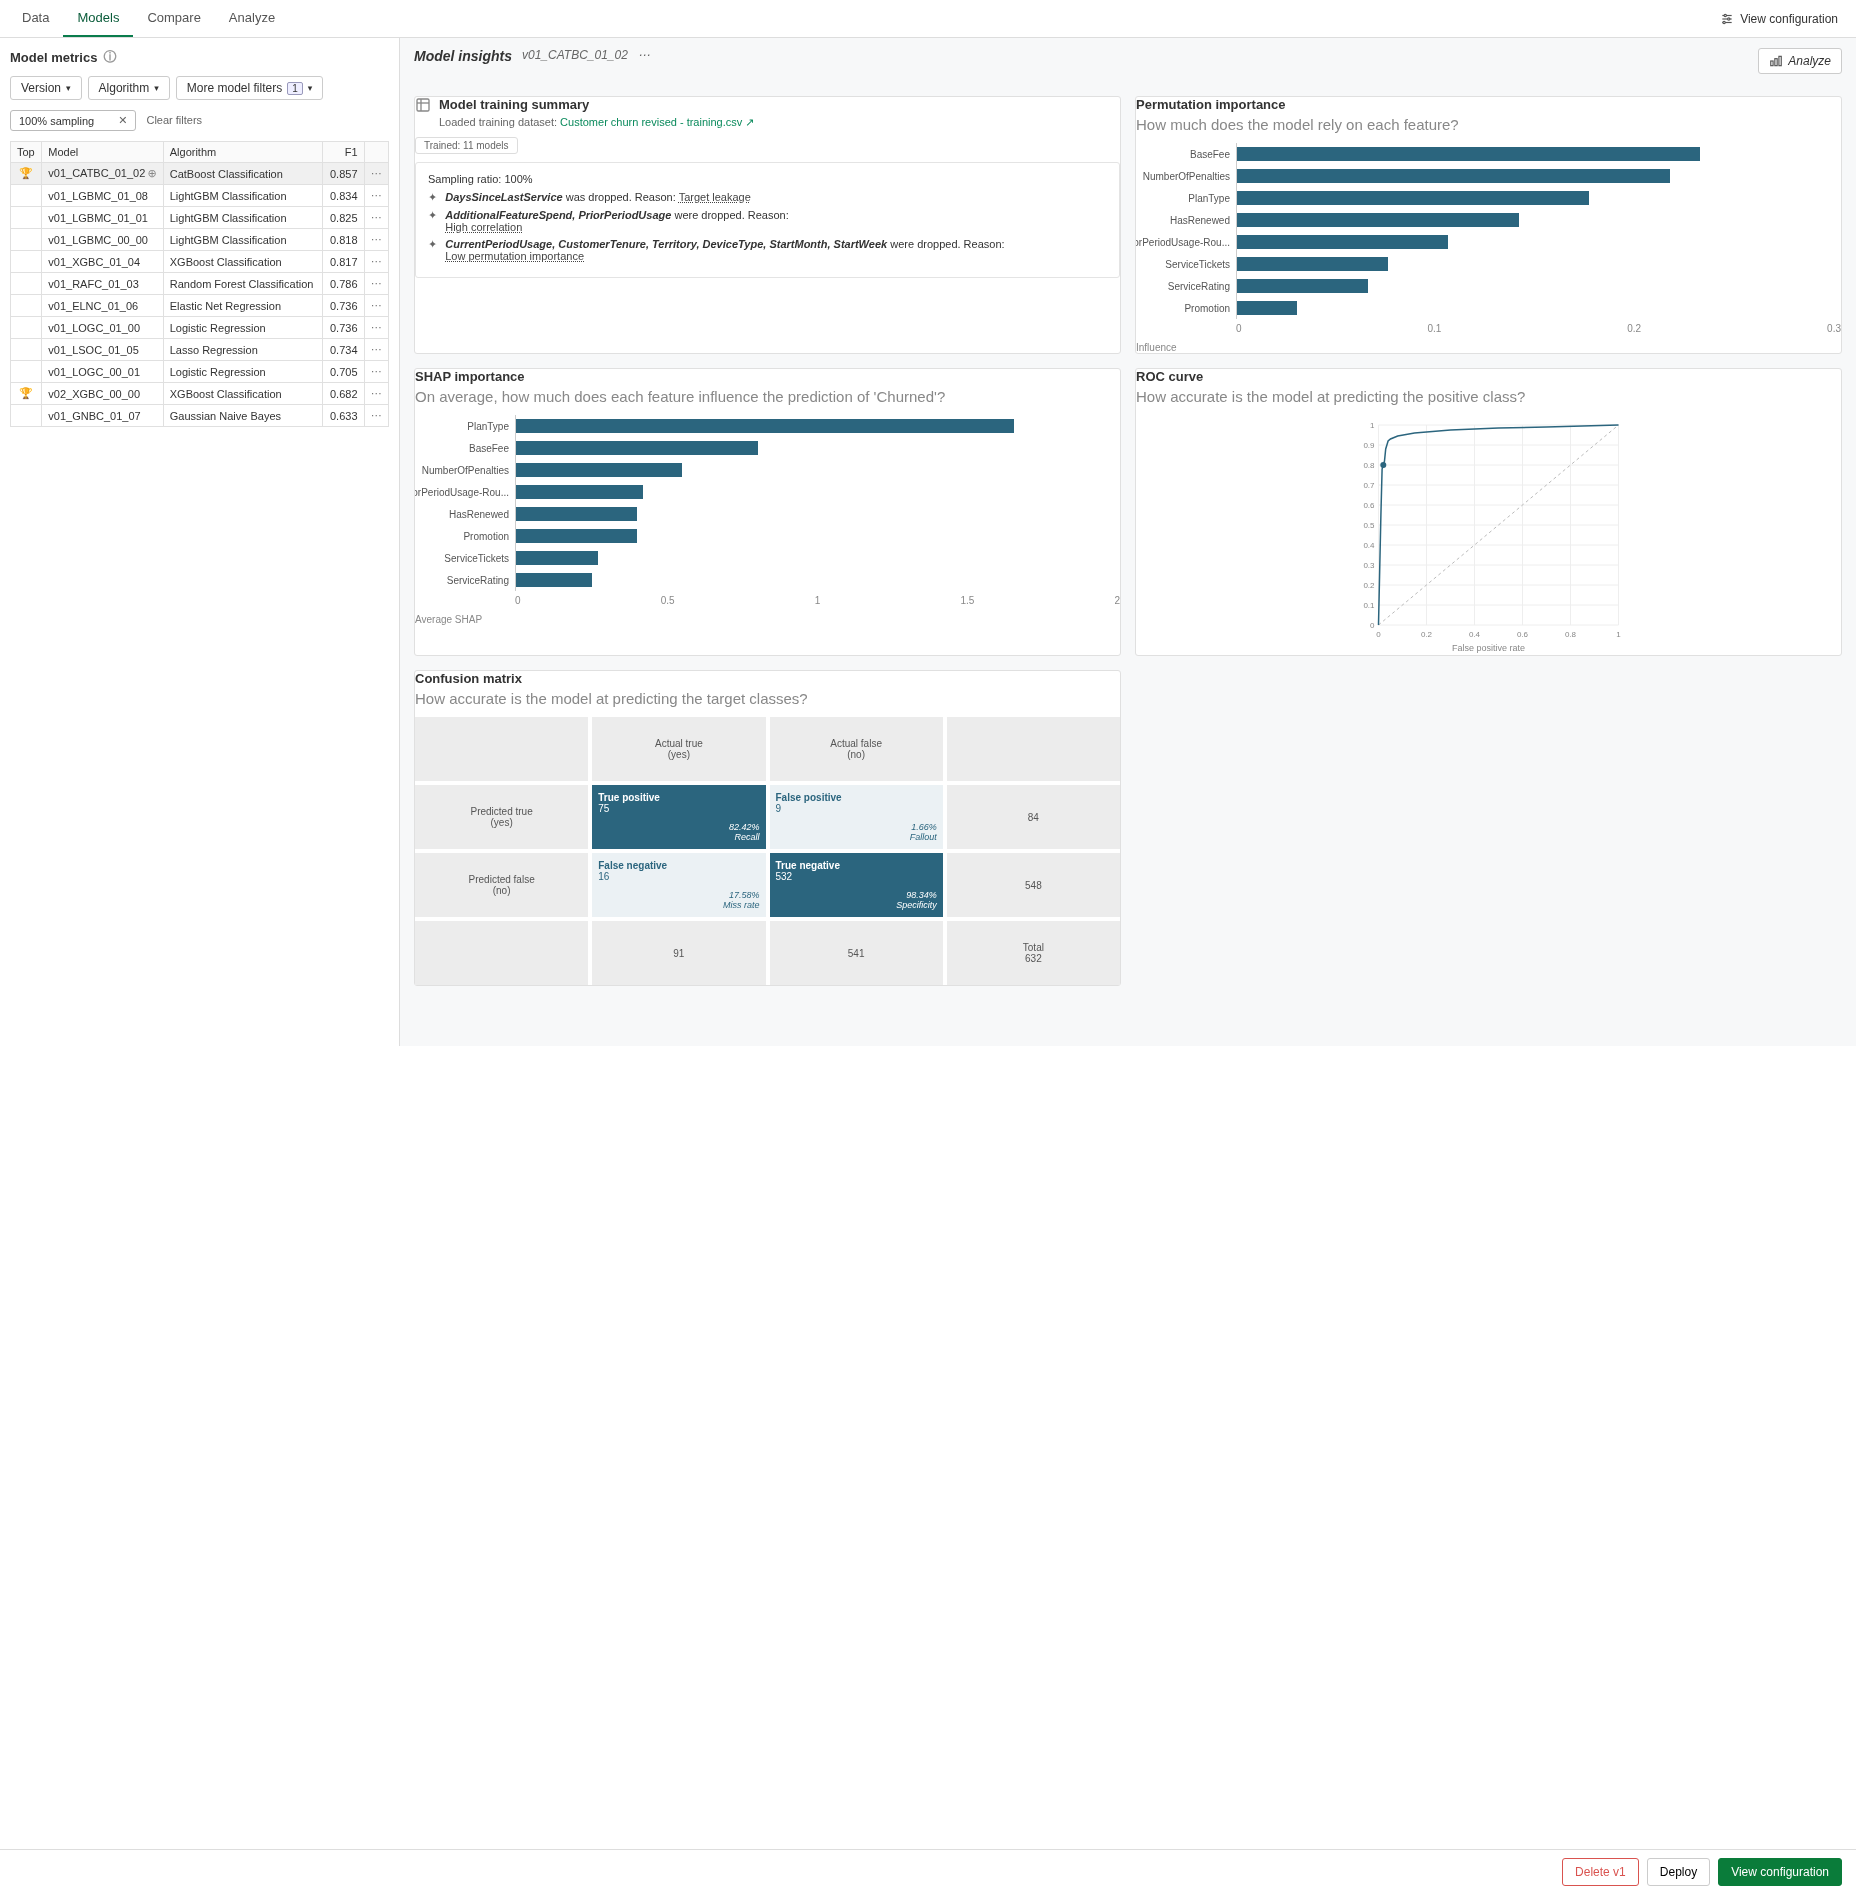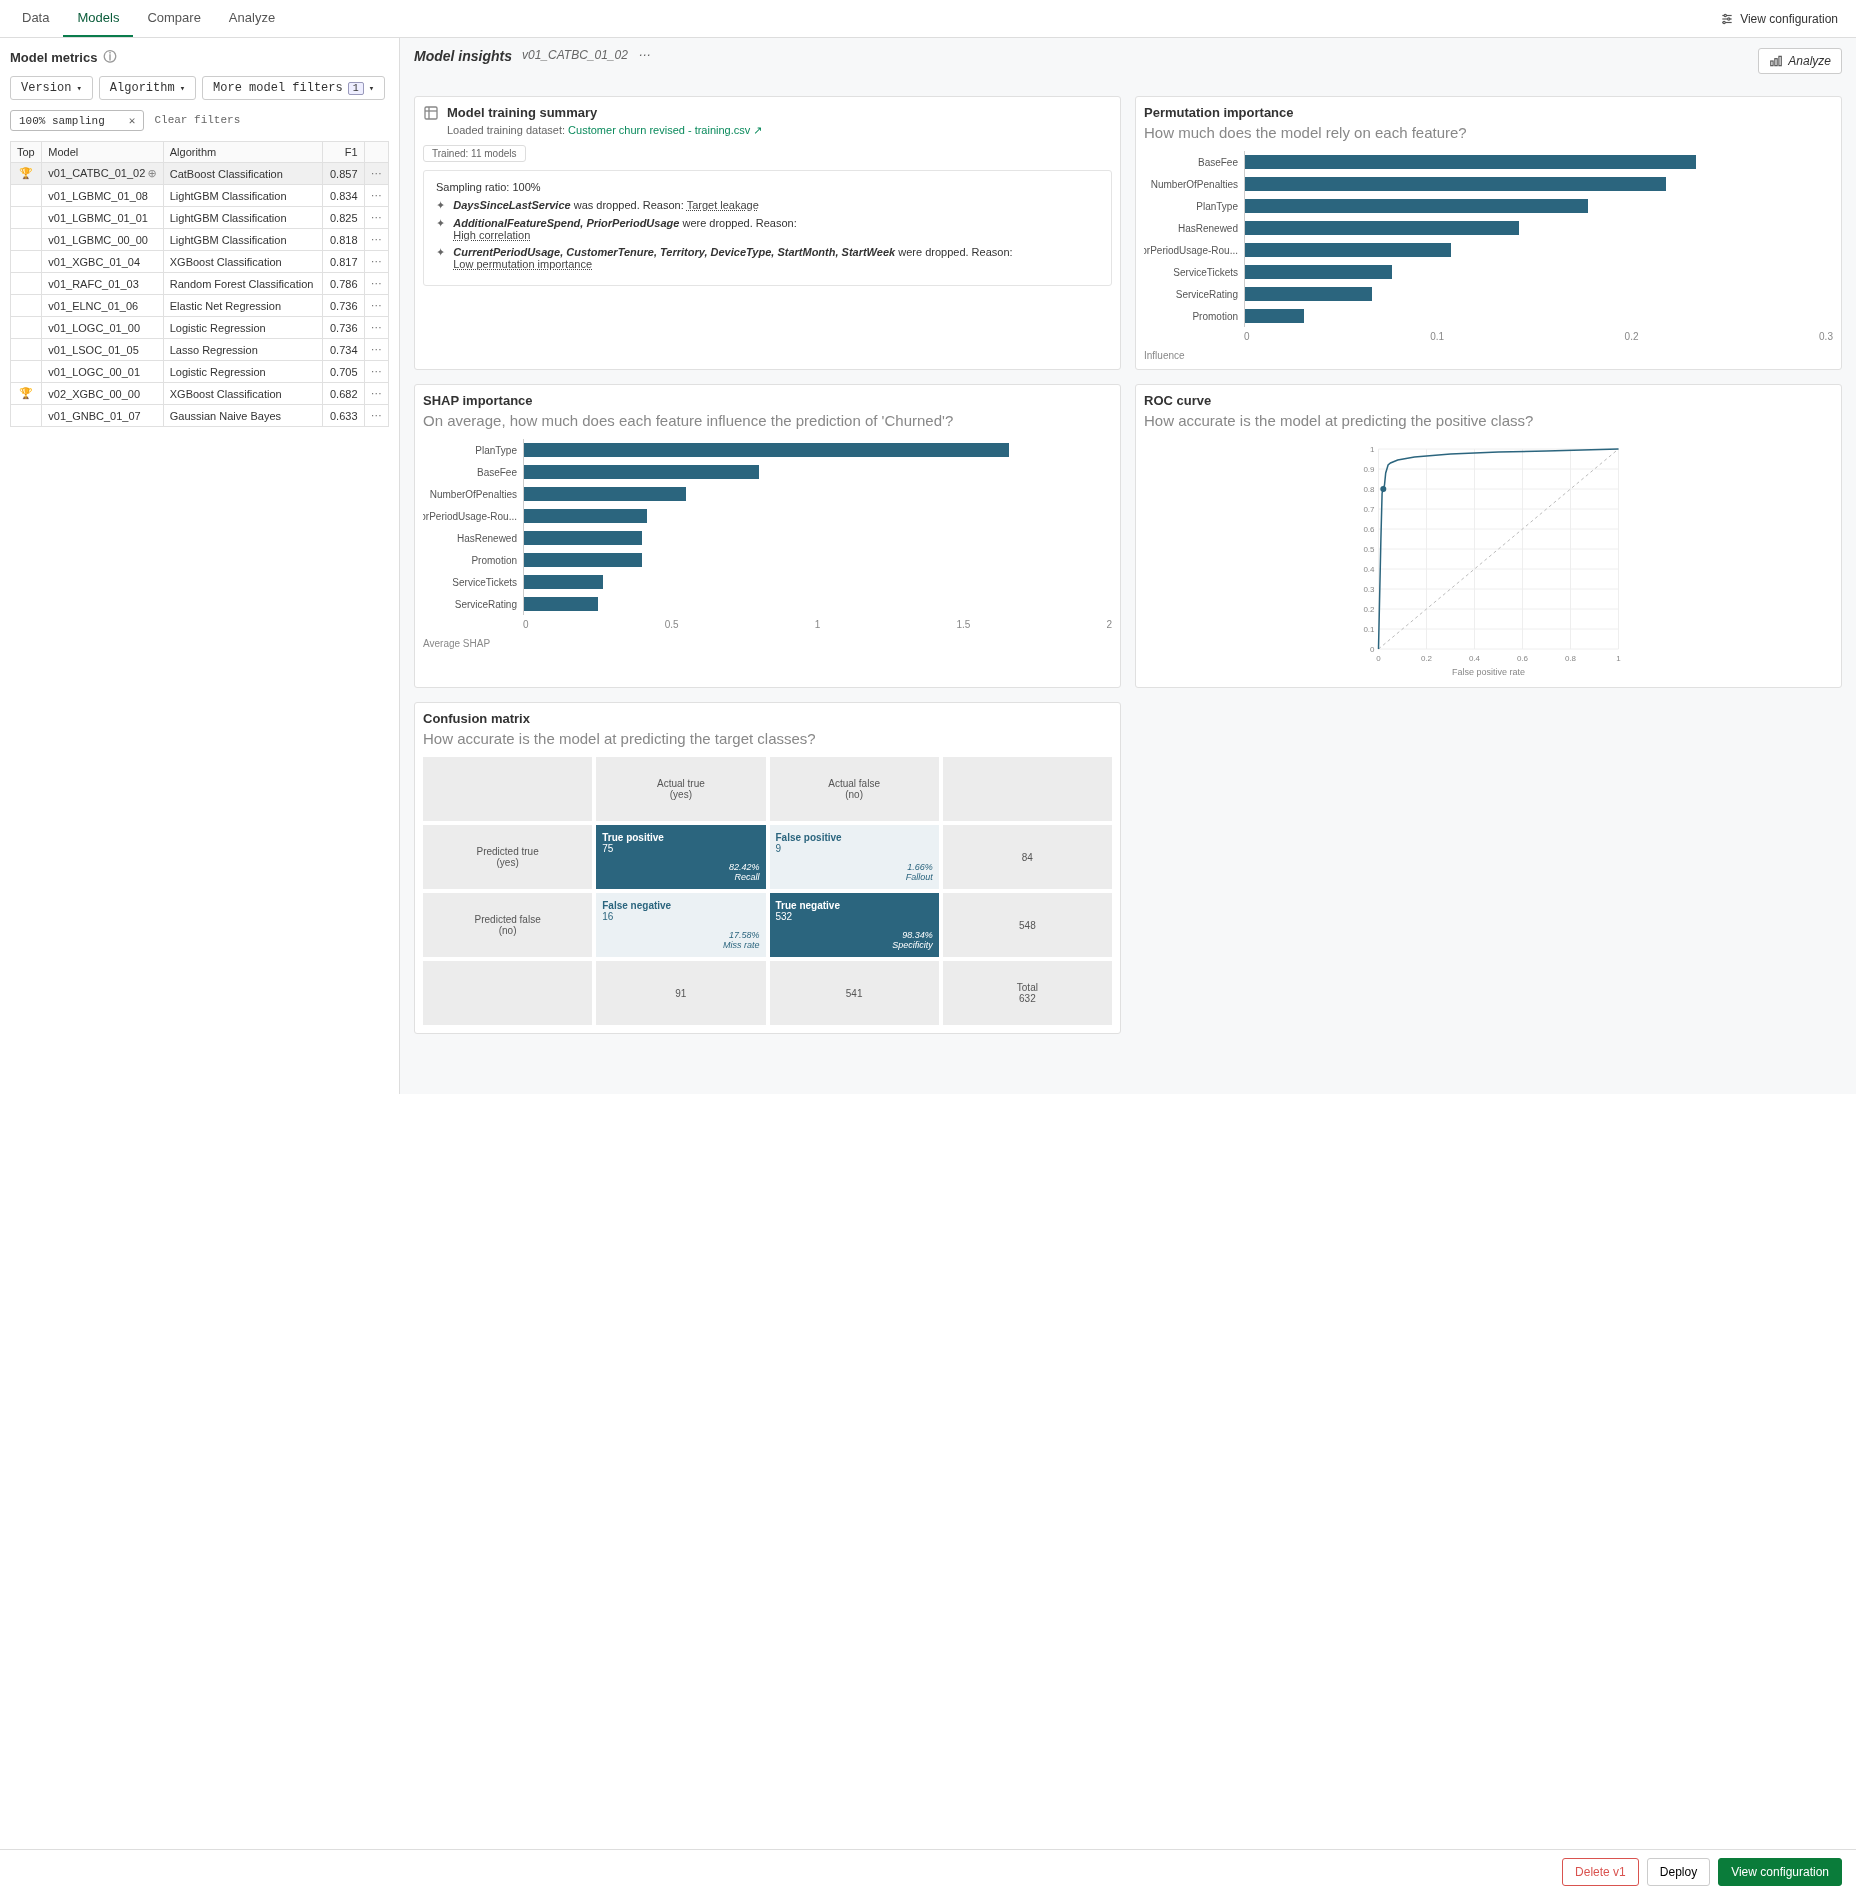--- a/index.html
+++ b/index.html
@@ -5,39 +5,39 @@
 * { box-sizing: border-box; margin: 0; padding: 0; }
 body { font-family: -apple-system, BlinkMacSystemFont, "Segoe UI", sans-serif; font-size: 12px; color: #333; background: #fff; }
 .tabs { display: flex; border-bottom: 1px solid #ddd; background: #fff; padding: 0 8px; align-items: center; }
 .tab { padding: 10px 14px; cursor: pointer; font-size: 13px; color: #555; border-bottom: 2px solid transparent; }
 .tab.active { color: #0a5c3a; border-bottom-color: #0a7c4c; font-weight: 500; }
 .tabs-right { margin-left: auto; display: flex; align-items: center; gap: 6px; padding-right: 10px; font-size: 12px; cursor: pointer; }
 .main { display: flex; }
 .left-panel { width: 400px; border-right: 1px solid #ddd; padding: 10px; }
 .right-panel { flex: 1; padding: 10px 14px 60px; background: #f7f8f9; }
 .section-title { font-size: 13px; font-weight: 600; display: flex; align-items: center; gap: 6px; margin-bottom: 10px; }
-.filter-row { display: flex; gap: 6px; margin-bottom: 10px; flex-wrap: wrap; font-family: Liberation Mono, monospace; }
+.filter-row { display: flex; gap: 6px; margin-bottom: 10px; flex-wrap: wrap; }
 .filter-btn { border: 1px solid #ccc; border-radius: 3px; padding: 4px 10px; font-size: 12px; display: flex; align-items: center; gap: 5px; cursor: pointer; background: #fff; }
 .filter-btn .chev { font-size: 9px; }
 .badge { background: #eef; border: 1px solid #99b; padding: 0 4px; border-radius: 2px; font-size: 10px; }
 .chip { border: 1px solid #bbb; border-radius: 3px; padding: 3px 8px; font-size: 11px; display: flex; align-items: center; gap: 24px; }
 .chip .x { cursor: pointer; color: #666; }
 .clear-link { font-size: 11px; color: #666; cursor: pointer; padding: 4px; }
 table.models { width: 100%; border-collapse: collapse; font-size: 11px; }
 table.models th, table.models td { border: 1px solid #e0e0e0; padding: 4px 6px; text-align: left; }
 table.models th { background: #fafafa; font-weight: 500; }
 table.models td.num { text-align: right; }
 table.models td.actions { text-align: center; cursor: pointer; color: #777; }
 tr.selected { background: #f0f0f0; }
 .trophy { color: #999; }
 .insights-header { display: flex; align-items: flex-start; gap: 10px; margin-bottom: 22px; font-style: italic; }
 .insights-header h2 { font-size: 14px; font-weight: 600; }
 .analyze-btn { margin-left: auto; border: 1px solid #ccc; border-radius: 3px; padding: 5px 10px; font-size: 12px; display: flex; align-items: center; gap: 5px; background: #fff; cursor: pointer; }
 .card-grid { display: grid; grid-template-columns: 1fr 1fr; gap: 14px; }
-.card { background: #fff; border: 1px solid #e0e0e0; border-radius: 3px; padding: 8px; }
+.card { background: #fff; border: 1px solid #e0e0e0; border-radius: 3px; padding: 0; }
 .card h3 { font-size: 13px; font-weight: 600; margin-bottom: 4px; }
 .card .sub { font-size: 15px; color: #888; margin-bottom: 10px; }
 .dataset-link { color: #0a8a5c; font-size: 11px; }
 .pill { display: inline-block; border: 1px solid #ddd; border-radius: 3px; padding: 2px 8px; font-size: 10px; color: #666; margin: 8px 0; }
 .inner-box { border: 1px solid #e4e4e4; border-radius: 3px; padding: 10px 12px; font-size: 11px; }
 .inner-box .line { margin: 5px 0; display: flex; gap: 8px; align-items: flex-start; }
 .inner-box .sparkle { color: #666; flex-shrink: 0; }
 .inner-box em { font-style: italic; font-weight: 600; }
 .reason { text-decoration: underline dotted; color: #444; }
 .hbar-chart { display: flex; }

